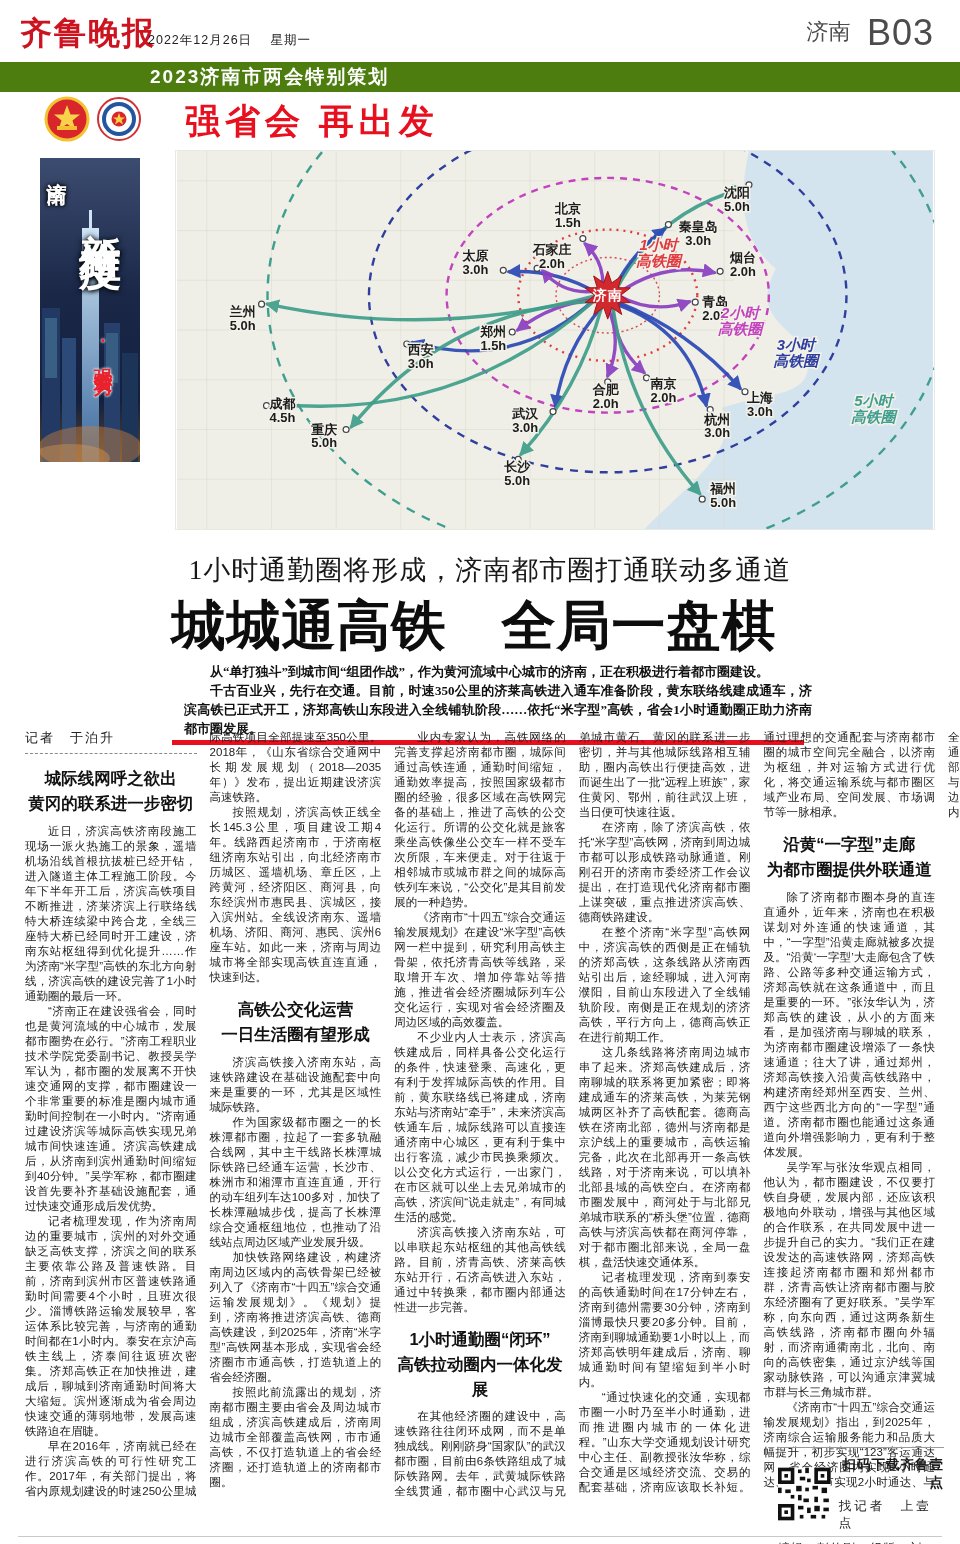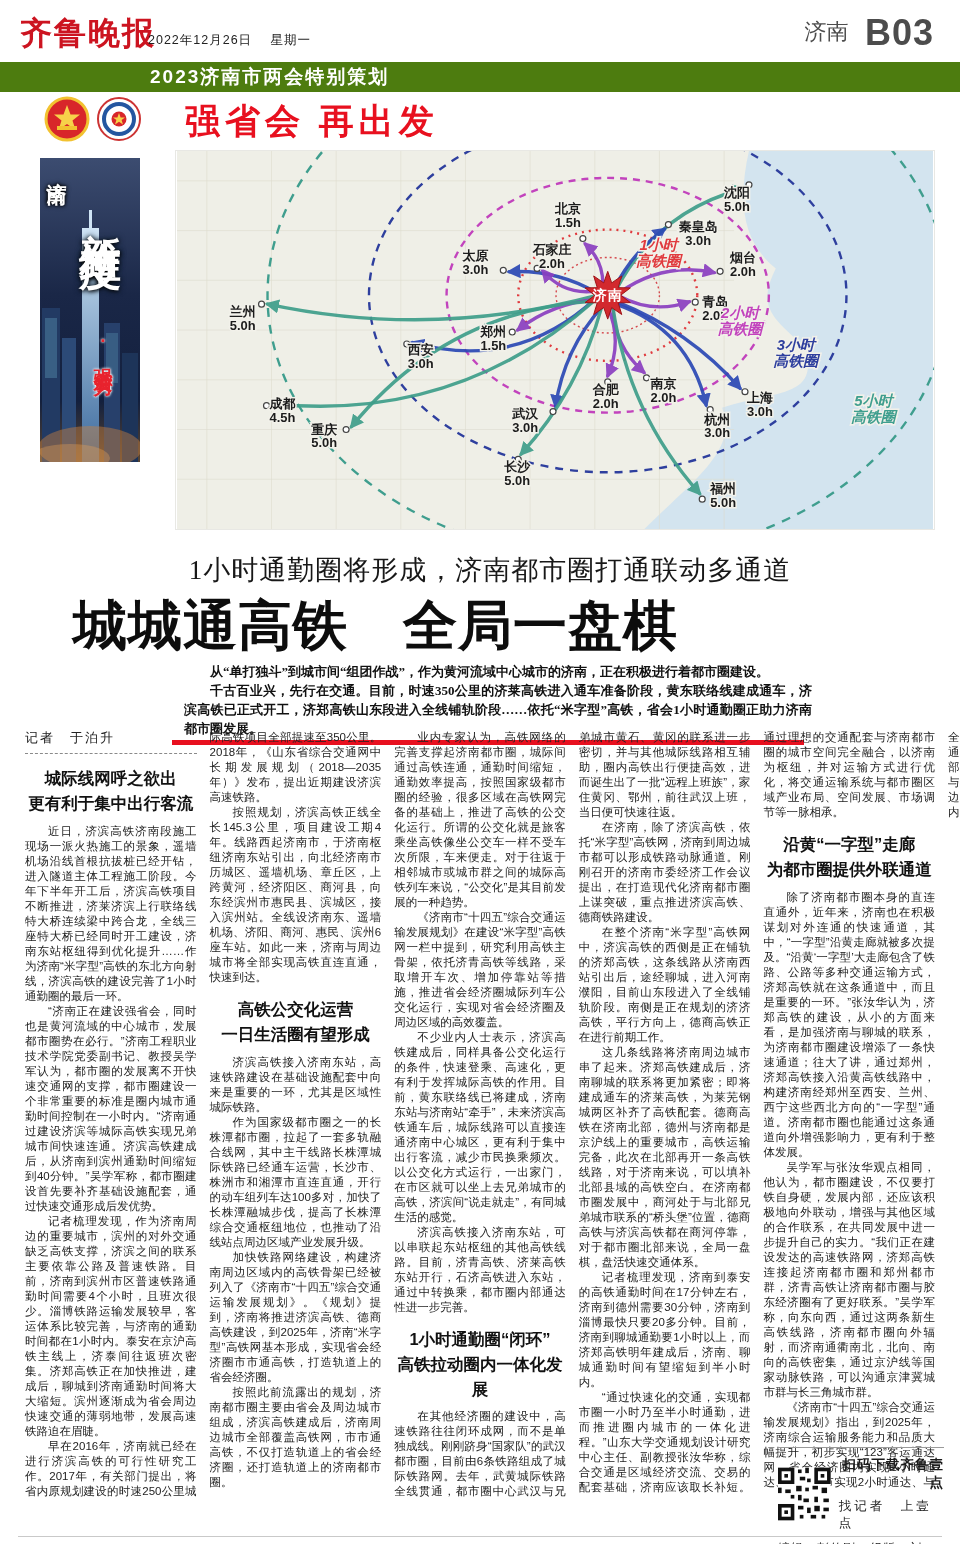--- a/index.html
+++ b/index.html
@@ -6,21 +6,21 @@
   .page{position:relative;width:960px;height:1544px;background:#fff;margin:0 auto;overflow:hidden;
         font-family:"Liberation Sans",sans-serif;color:#1c1c1c;}
   
   .masthead-row{position:absolute;left:0;top:0;width:960px;height:58px;}
   .masthead{position:absolute;left:20px;top:12px;font-family:"Liberation Serif",serif;
             font-weight:bold;font-size:32px;color:#cc1420;letter-spacing:2px;}
   .dateline{position:absolute;left:148px;top:32px;font-size:12.5px;color:#222;letter-spacing:1px;}
   .dateline .wk{margin-left:14px;}
   .page-id{position:absolute;right:26px;top:12px;color:#4c4c4c;}
   .page-id .city{font-size:22px;margin-right:12px;vertical-align:6px;}
-  .page-id .no{font-size:36px;font-weight:bold;letter-spacing:1px;}
+  .page-id .no{font-size:36px;font-weight:normal;letter-spacing:1px;}
   
   .banner{position:absolute;left:0;top:62px;width:960px;height:30px;background:#4d7c0f;}
   .banner span{display:inline-block;margin-left:150px;line-height:30px;color:#fff;
                font-size:19px;font-weight:bold;letter-spacing:2px;}
   .slogan-row{position:absolute;left:0;top:92px;width:960px;height:56px;}
   .emblem{position:absolute;top:4px;}
   .slogan{position:absolute;left:185px;top:6px;color:#e8101f;font-size:35px;font-weight:bold;
           letter-spacing:5px;font-family:"Liberation Serif",serif;}
   
   .sidebar{position:absolute;left:40px;top:158px;width:100px;height:304px;overflow:hidden;}
@@ -31,21 +31,21 @@
   .sb-title{left:32px;top:42px;font-size:42px;color:#fff;letter-spacing:6px;
             text-shadow:0 1px 4px #000,0 0 6px #123;}
   .sb-sub{left:50px;top:172px;font-size:19px;color:#e8232e;letter-spacing:2px;
           text-shadow:0 0 2px #fff,0 0 3px #fff;}
   
   .map{position:absolute;left:175px;top:150px;width:760px;height:380px;border:1px solid #e8e8e4;
        box-sizing:border-box;overflow:hidden;}
   
   .kicker{position:absolute;left:80px;top:552px;width:820px;text-align:center;
           font-family:"Liberation Serif",serif;font-size:27px;color:#181818;letter-spacing:1px;}
-  .title{position:absolute;left:73px;top:590px;width:820px;text-align:left;margin:0;
+  .title{position:absolute;left:64px;top:590px;width:820px;text-align:center;margin:0;
          font-family:"Liberation Serif",serif;font-size:54px;font-weight:bold;color:#0d0d0d;
          letter-spacing:1px;}
   .lead{position:absolute;left:184px;top:662px;width:628px;font-family:"Liberation Serif",serif;
         font-size:13px;font-weight:bold;line-height:19px;text-align:justify;color:#111;}
   .lead p{margin:0;text-indent:2em;}
   .red-rule{position:absolute;left:172px;top:740px;width:632px;height:5px;background:#e8101f;}
   
   .article{position:absolute;left:25px;top:730px;width:910px;height:770px;
            column-count:5;column-gap:13px;column-fill:auto;
            font-size:11.5px;line-height:15px;color:#222;}
@@ -239,21 +239,21 @@
 
   <div class="lead">
     <p>从“单打独斗”到城市间“组团作战”，作为黄河流域中心城市的济南，正在积极进行着都市圈建设。</p>
     <p>千古百业兴，先行在交通。目前，时速350公里的济莱高铁进入通车准备阶段，黄东联络线建成通车，济滨高铁已正式开工，济郑高铁山东段进入全线铺轨阶段……依托“米字型”高铁，省会1小时通勤圈正助力济南都市圈发展。</p>
   </div>
   <div class="red-rule"></div>
 
   <div class="article" id="article">
       <div class="byline">记者　于泊升</div>
       <h2>城际线网呼之欲出
-更有利于集中出行客流</h2>
+黄冈的联系进一步密切</h2>
       <div class="p">近日，济滨高铁济南段施工现场一派火热施工的景象，遥墙机场沿线首根抗拔桩已经开钻，进入隧道主体工程施工阶段。今年下半年开工后，济滨高铁项目不断推进，济莱济滨上行联络线特大桥连续梁中跨合龙，全线三座特大桥已经同时开工建设，济南东站枢纽得到优化提升……作为济南“米字型”高铁的东北方向射线，济滨高铁的建设完善了1小时通勤圈的最后一环。</div>
       <div class="p">“济南正在建设强省会，同时也是黄河流域的中心城市，发展都市圈势在必行。”济南工程职业技术学院党委副书记、教授吴学军认为，都市圈的发展离不开快速交通网的支撑，都市圈建设一个非常重要的标准是圈内城市通勤时间控制在一小时内。“济南通过建设济滨等城际高铁实现兄弟城市间快速连通。济滨高铁建成后，从济南到滨州通勤时间缩短到40分钟。”吴学军称，都市圈建设首先要补齐基础设施配套，通过快速交通形成后发优势。</div>
       <div class="p">记者梳理发现，作为济南周边的重要城市，滨州的对外交通缺乏高铁支撑，济滨之间的联系主要依靠公路及普速铁路。目前，济南到滨州市区普速铁路通勤时间需要4个小时，且班次很少。淄博铁路运输发展较早，客运体系比较完善，与济南的通勤时间都在1小时内。泰安在京沪高铁主线上，济泰间往返班次密集。济郑高铁正在加快推进，建成后，聊城到济南通勤时间将大大缩短。滨州逐渐成为省会周边快速交通的薄弱地带，发展高速铁路迫在眉睫。</div>
       <div class="p">早在2016年，济南就已经在进行济滨高铁的可行性研究工作。2017年，有关部门提出，将省内原规划建设的时速250公里城际高铁项目全部提速至350公里。2018年，《山东省综合交通网中长期发展规划（2018—2035年）》发布，提出近期建设济滨高速铁路。</div>
       <div class="p">按照规划，济滨高铁正线全长145.3公里，项目建设工期4年。线路西起济南市，于济南枢纽济南东站引出，向北经济南市历城区、遥墙机场、章丘区，上跨黄河，经济阳区、商河县，向东经滨州市惠民县、滨城区，接入滨州站。全线设济南东、遥墙机场、济阳、商河、惠民、滨州6座车站。如此一来，济南与周边城市将全部实现高铁直连直通，快速到达。</div>
       <h2>高铁公交化运营
 一日生活圈有望形成</h2>
       <div class="p">济滨高铁接入济南东站，高速铁路建设在基础设施配套中向来是重要的一环，尤其是区域性城际铁路。</div>
       <div class="p">作为国家级都市圈之一的长株潭都市圈，拉起了一套多轨融合线网，其中主干线路长株潭城际铁路已经通车运营，长沙市、株洲市和湘潭市直连直通，开行的动车组列车达100多对，加快了长株潭融城步伐，提高了长株潭综合交通枢纽地位，也推动了沿线站点周边区域产业发展升级。</div>
       <div class="p">加快铁路网络建设，构建济南周边区域内的高铁骨架已经被列入了《济南市“十四五”综合交通运输发展规划》。《规划》提到，济南将推进济滨高铁、德商高铁建设，到2025年，济南“米字型”高铁网基本形成，实现省会经济圈市市通高铁，打造轨道上的省会经济圈。</div>

